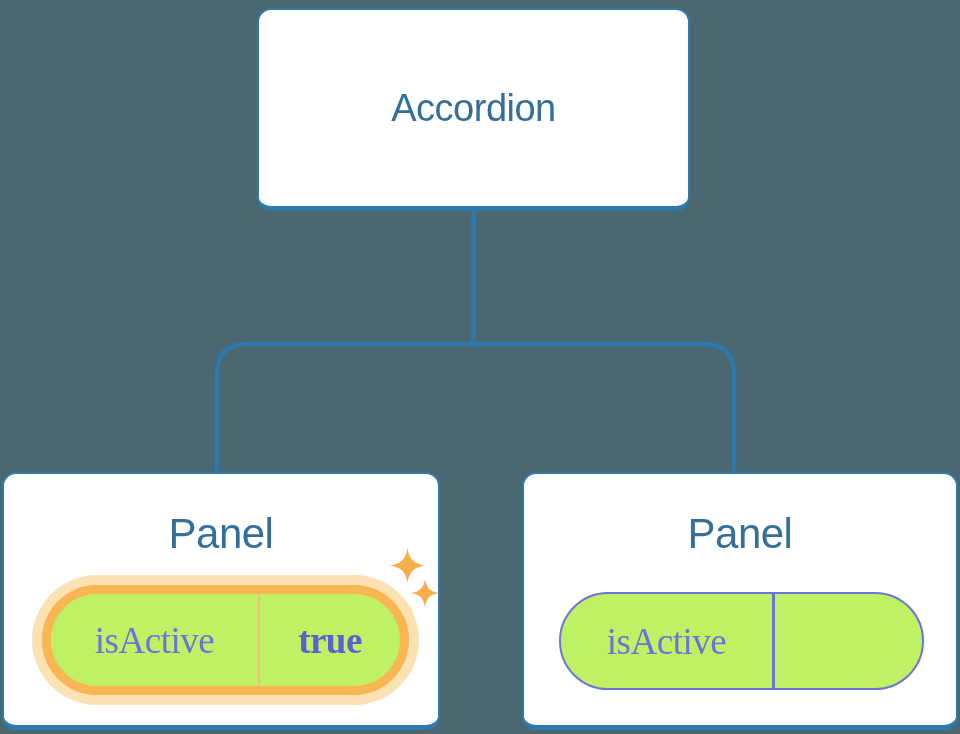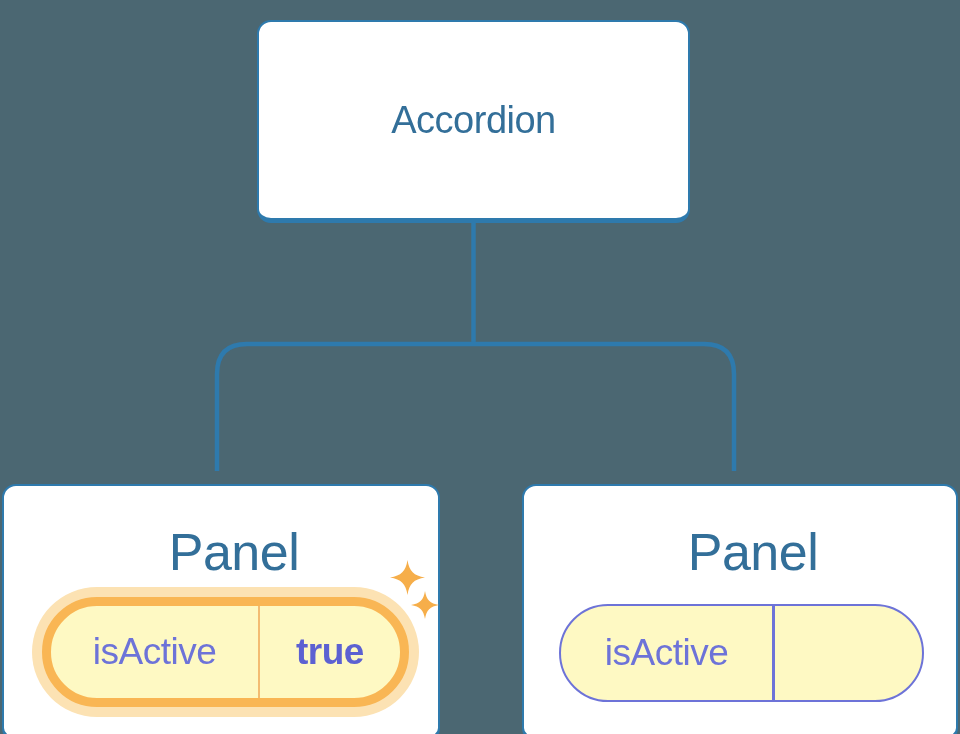--- a/index.html
+++ b/index.html
@@ -24,45 +24,45 @@
 
   svg.connectors { position: absolute; left: 0; top: 0; }
   svg.connectors path { stroke: var(--line); stroke-width: 4.5; fill: none; }
 
   .node {
     position: absolute;
     background: #ffffff;
     border: 2.5px solid var(--line);
     border-bottom-width: 5px;
     border-radius: 14px;
-    margin-top: 12px;
   }
   .node-root {
     left: 257px; top: 8px; width: 433px; height: 203px;
     display: flex; align-items: center; justify-content: center;
   }
   .node-label {
     font-size: 38px; font-weight: 500; letter-spacing: -0.5px;
     color: var(--node-text);
   }
   .panel-left  { left: 2px;   top: 472px; width: 438px; height: 258px; }
   .panel-right { left: 522px; top: 472px; width: 436px; height: 258px; }
 
   .panel-title {
-    position: absolute; top: 36px; left: 13px; width: 100%;
+    position: absolute; top: 36px; left: 0; width: 100%;
     text-align: center;
-    font-size: 52px; font-weight: 500; letter-spacing: -0.5px;
+    font-size: 42px; font-weight: 500; letter-spacing: -0.5px;
     color: var(--node-text);
   }
 
   .pill {
     position: absolute;
-    background: #fef9c3;
+    background: #bef264;
     display: flex; align-items: stretch;
     overflow: hidden;
+    font-family: Liberation Serif, serif;
   }
   .pill .cell {
     display: flex; align-items: center; justify-content: center;
     font-size: 37px; letter-spacing: -0.5px;
     color: var(--purple);
     white-space: nowrap;
   }
   .pill .cell.val { flex: 1; text-align: right; }
 
   .pill-active {

